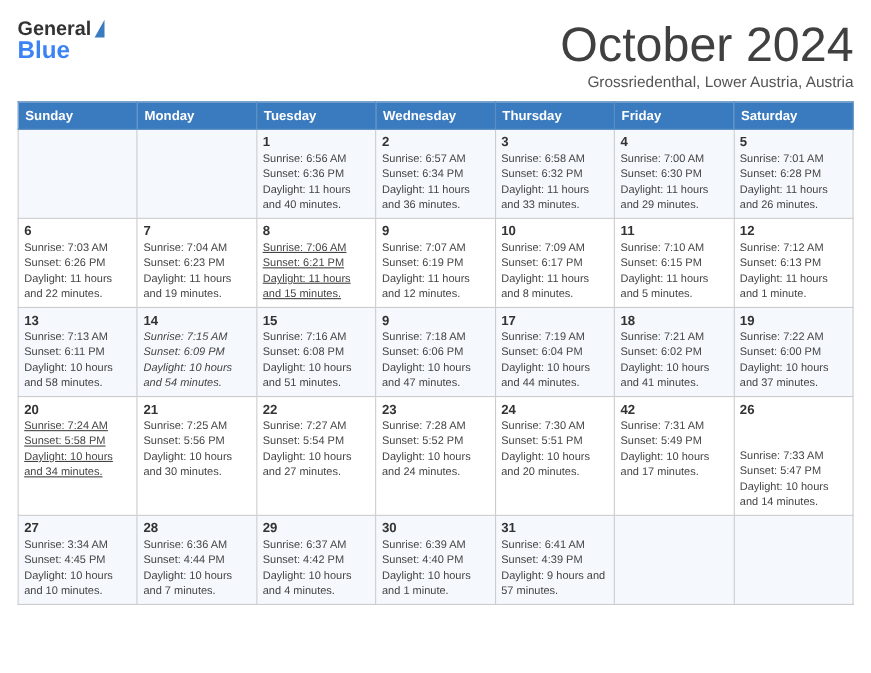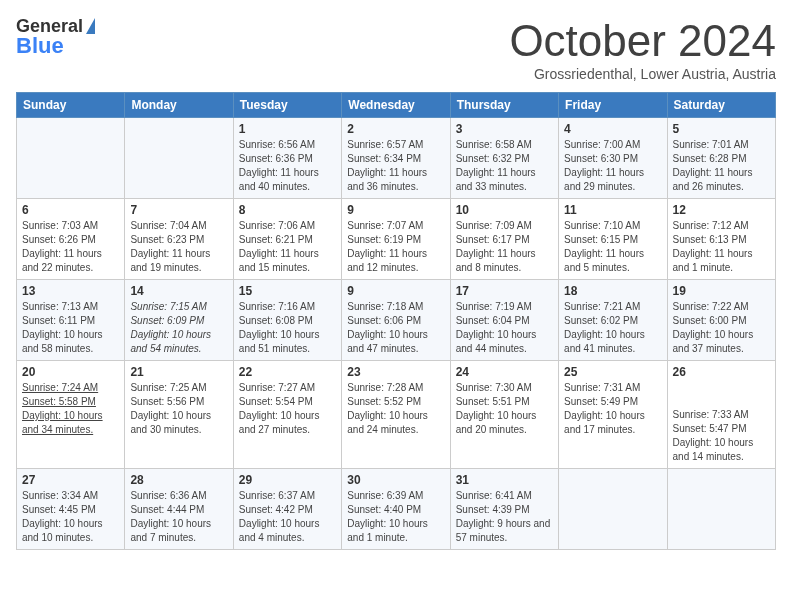--- a/index.html
+++ b/index.html
@@ -152,21 +152,21 @@
 Daylight: 11 hours and 22 minutes.</div>
         </td>
         <td>
           <span class="day-number">7</span>
           <div class="day-info" style="white-space: pre-line;">Sunrise: 7:04 AM
 Sunset: 6:23 PM
 Daylight: 11 hours and 19 minutes.</div>
         </td>
         <td>
           <span class="day-number">8</span>
-          <div class="day-info" style="white-space: pre-line;">Sunrise: 7:06 AM
+          <div class="day-info" style="white-space: pre-line; text-decoration: underline;">Sunrise: 7:06 AM
 Sunset: 6:21 PM
 Daylight: 11 hours and 15 minutes.</div>
         </td>
         <td>
           <span class="day-number">9</span>
           <div class="day-info" style="white-space: pre-line;">Sunrise: 7:07 AM
 Sunset: 6:19 PM
 Daylight: 11 hours and 12 minutes.</div>
         </td>
         <td>
@@ -257,21 +257,21 @@
 Sunset: 5:52 PM
 Daylight: 10 hours and 24 minutes.</div>
         </td>
         <td>
           <span class="day-number">24</span>
           <div class="day-info" style="white-space: pre-line;">Sunrise: 7:30 AM
 Sunset: 5:51 PM
 Daylight: 10 hours and 20 minutes.</div>
         </td>
         <td>
-          <span class="day-number">25</span>
+          <span class="day-number">42</span>
           <div class="day-info" style="white-space: pre-line;">Sunrise: 7:31 AM
 Sunset: 5:49 PM
 Daylight: 10 hours and 17 minutes.</div>
         </td>
         <td>
           <span class="day-number">26</span>
           <div class="day-info" style="white-space: pre-line; margin-top: 29px;">Sunrise: 7:33 AM
 Sunset: 5:47 PM
 Daylight: 10 hours and 14 minutes.</div>
         </td>

